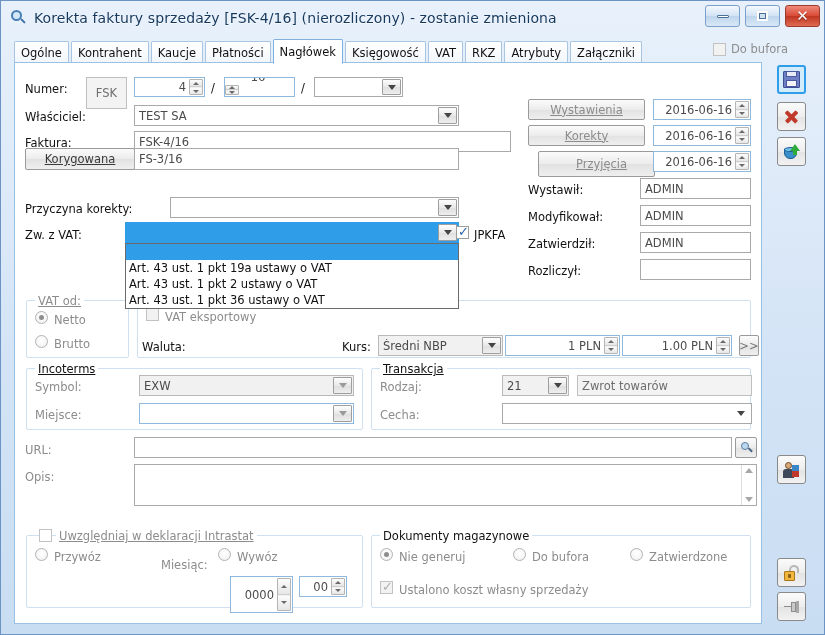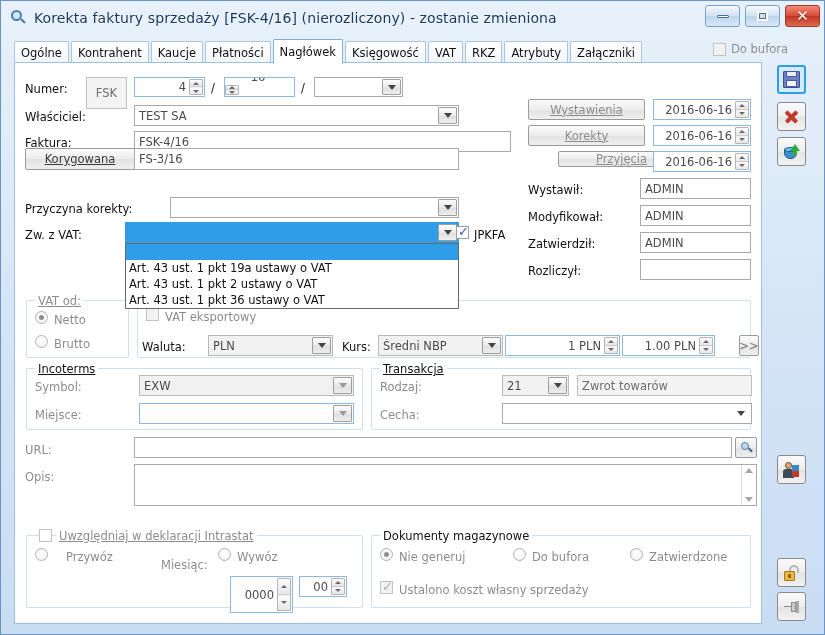--- a/index.html
+++ b/index.html
@@ -345,21 +345,21 @@
       <span class="spin">
           <div>
             <i class="tri-up-s"></i>
           </div>
           <div>
             <i class="tri-dn-s"></i>
           </div>
         </span>
     </div>
 
-    <div class="btnflat dim" style="left:543px; top:88px; width:117px; height:16px;padding-left:10px;">
+    <div class="btnflat dim" style="left:523px; top:88px; width:117px; height:26px;padding-left:10px;">
       <span class="u">Przyjęcia</span>
     </div>
     <div class="tb blue right" style="left:638px; top:88px; width:98px; height:21px; padding:0;">
       <span style="flex:1; text-align:right; padding-right:3px;">2016-06-16</span>
       <span class="spin">
           <div>
             <i class="tri-up-s"></i>
           </div>
           <div>
             <i class="tri-dn-s"></i>
@@ -388,47 +388,41 @@
       </div>
     <div class="lbl dim" style="left:39px; top:250px;">Netto</div>
     <div class="rad" style="left:20px; top:272px;"></div>
     <div class="lbl dim" style="left:39px; top:274px;">Brutto</div>
 
     <div class="grp" style="left:122px; top:237px; width:614px; height:58px;"></div>
     <div class="ckbox dis" style="left:131px; top:245px;"></div>
     <div class="lbl dim" style="left:150px; top:247px;">VAT eksportowy</div>
 
     <div class="lbl" style="left:127px; top:277px;">Waluta:</div>
-    <div class="cb gray" style="left:193px; top:272px; width:125px; height:21px;">
-      <span class="cbtext">PLN</span>
-      <span class="arrowbox">
-          <i class="tri-down"></i>
-        </span>
-    </div>
 
     <div class="lbl" style="left:327px; top:277px;">Kurs:</div>
     <div class="cb gray" style="left:363px; top:272px; width:125px; height:21px;">
       <span class="cbtext">Średni NBP</span>
       <span class="arrowbox">
           <i class="tri-down"></i>
         </span>
     </div>
 
     <div class="tb blue right" style="left:490px; top:272px; width:115px; height:21px; padding:0;">
       <span style="flex:1; text-align:right; padding-right:3px;">1 PLN</span>
       <span class="spin">
           <div>
             <i class="tri-up-s"></i>
           </div>
           <div>
             <i class="tri-dn-s"></i>
           </div>
         </span>
     </div>
-    <div class="tb blue right" style="left:607px; top:272px; width:93px; height:21px; padding:0;">
+    <div class="tb blue right" style="left:607px; top:272px; width:110px; height:21px; padding:0;">
       <span style="flex:1; text-align:right; padding-right:3px;">1.00 PLN</span>
       <span class="spin">
           <div>
             <i class="tri-up-s"></i>
           </div>
           <div>
             <i class="tri-dn-s"></i>
           </div>
         </span>
     </div>
@@ -491,21 +485,21 @@
       <i class="tri-up-g"></i>
       <i class="tri-dn-g"></i>
     </div>
 
     <div class="grp" style="left:11px; top:472px; width:337px; height:73px;"></div>
     <div class="ckbox dis" style="left:24px; top:466px; background:#fff;"></div>
     <div class="grp-title dim" style="left:41px; top:466px;">
       <span class="u">Uwzględniaj w deklaracji Intrastat</span>
     </div>
     <div class="rad" style="left:20px; top:485px;"></div>
-    <div class="lbl dim" style="left:39px; top:487px;margin-left:12px;">Przywóz</div>
+    <div class="lbl dim" style="left:39px; top:487px;">Przywóz</div>
     <div class="lbl dim" style="left:146px; top:495px;">Miesiąc:</div>
     <div class="rad" style="left:203px; top:485px;"></div>
     <div class="lbl dim" style="left:222px; top:487px;">Wywóz</div>
 
     <div class="tb blue right" style="left:215px; top:513px; width:63px; height:37px; padding:0;">
       <span style="flex:1; text-align:right; padding-right:3px;">0000</span>
       <span class="spin">
           <div>
             <i class="tri-up-s"></i>
           </div>

